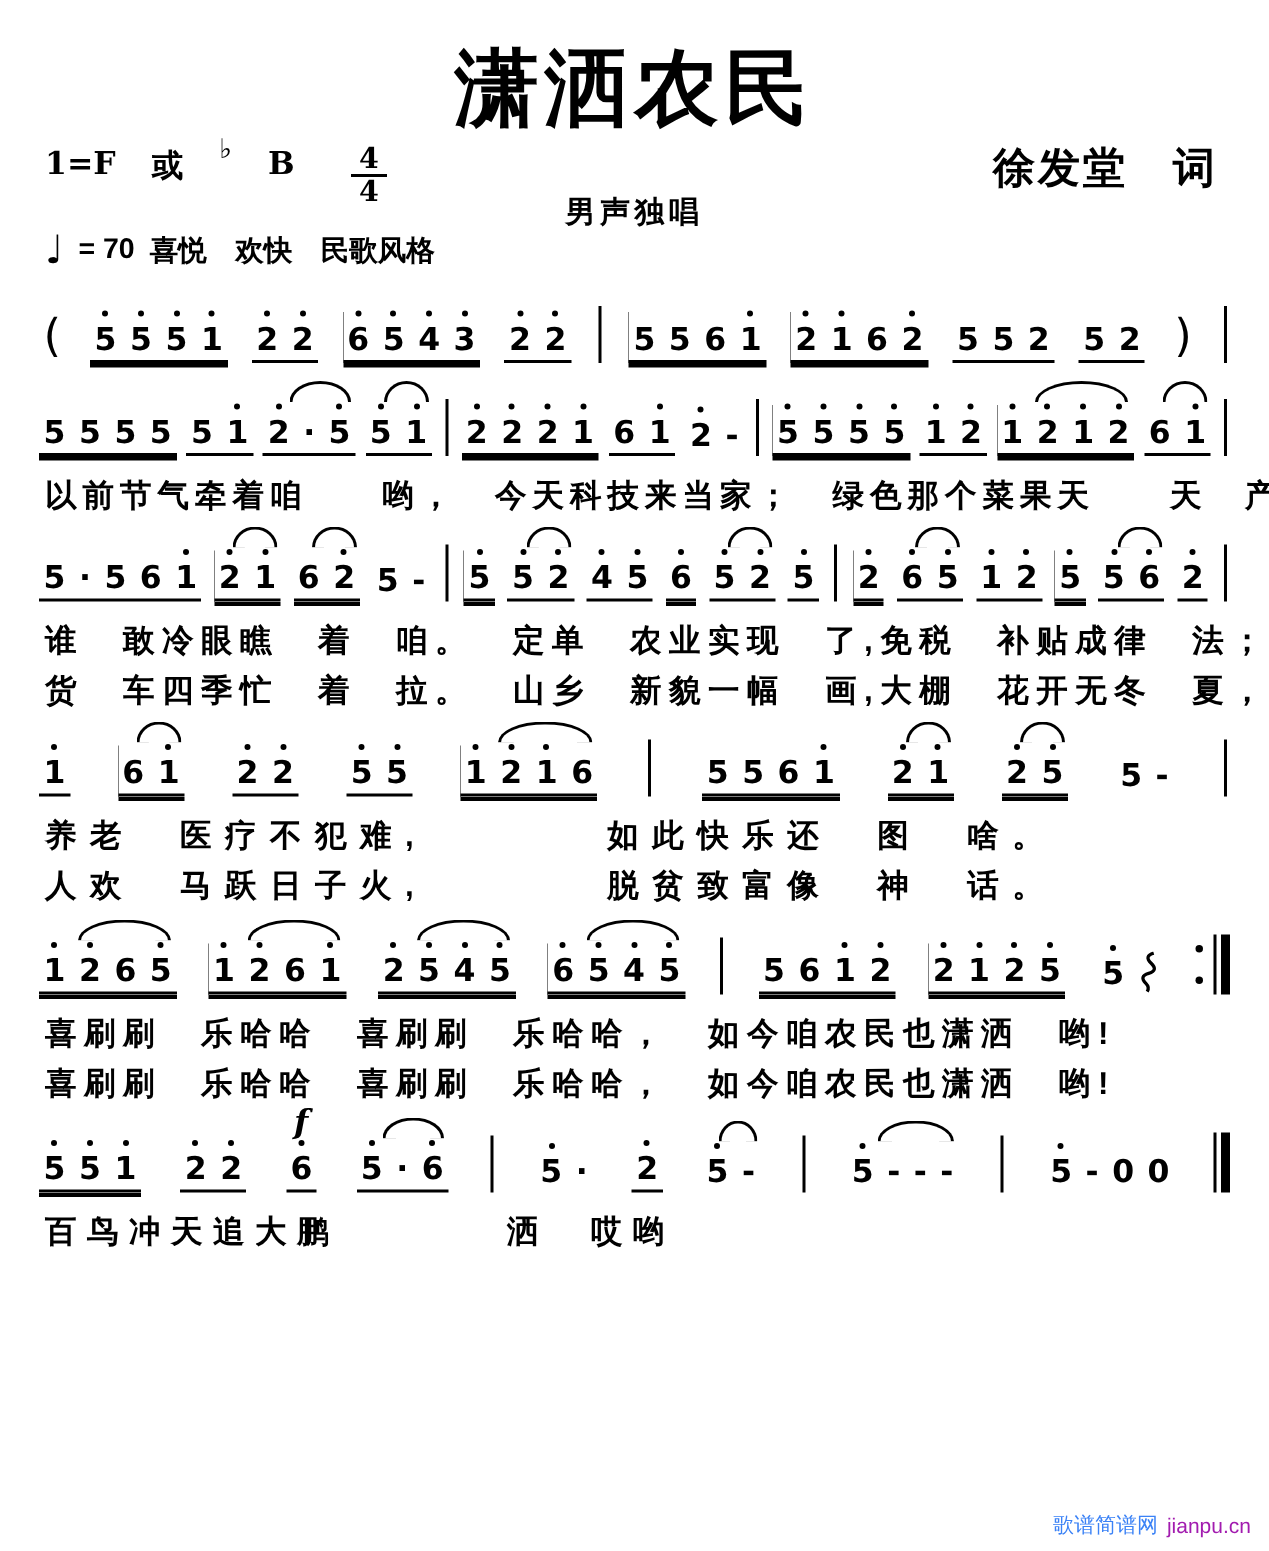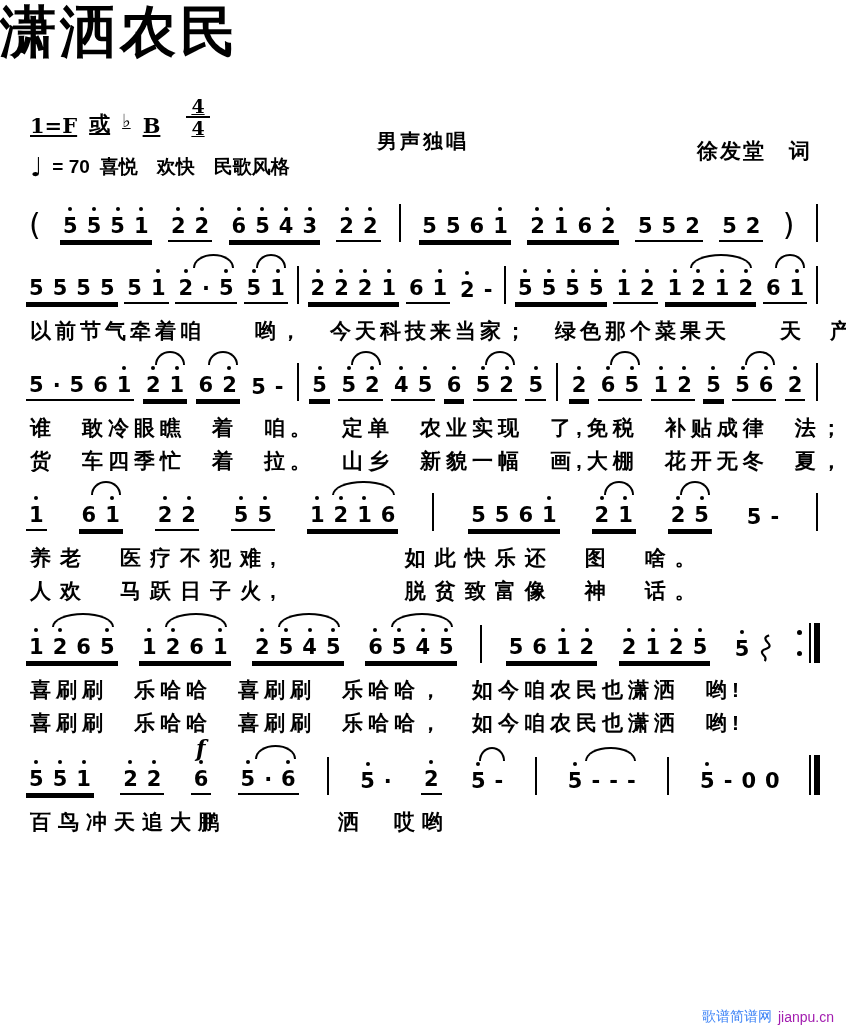--- a/index.html
+++ b/index.html
@@ -4,35 +4,35 @@
 <style>
   html,body{margin:0;padding:0;background:#e8e8e8;}
   .page{
     width:846px;height:1034px;margin:0 auto;background:#ffffff;color:#000;
     font-family:"Liberation Sans",sans-serif;
     display:flex;flex-direction:column;overflow:hidden;position:relative;
   }
   
   .header{position:relative;height:188px;flex:none;}
   .title{
-    font-size:56px;font-weight:900;letter-spacing:4px;
-    padding-top:0;line-height:64px;font-family:"DejaVu Sans",sans-serif;
+    text-align:center;font-size:56px;font-weight:900;letter-spacing:4px;
+    padding-top:28px;line-height:64px;font-family:"DejaVu Sans",sans-serif;
   }
   .subtitle{position:absolute;left:0;right:0;top:96px;text-align:center;
     font-size:20px;font-weight:700;letter-spacing:3px;margin-top:32px;}
   .keyblock{position:absolute;left:30px;top:96px;font-weight:700;}
-  .keyrow{display:flex;align-items:flex-end;gap:12px;font-size:21px;font-family:"DejaVu Serif",serif;text-decoration:underline;}
+  .keyrow{display:flex;align-items:flex-start;gap:24px;font-size:21px;font-family:"DejaVu Serif",serif;}
   .flat{font-size:18px;position:relative;top:-7px;}
   .frac{display:inline-flex;flex-direction:column;align-items:center;margin-left:14px;
     font-size:19px;line-height:20px;font-weight:700;}
   .frac .num{border-bottom:2px solid #000;padding:0 5px;}
   .temporow{display:flex;align-items:center;gap:10px;margin-top:16px;font-size:19px;font-weight:700;}
   .qnote{font-size:26px;line-height:20px;font-family:"DejaVu Sans",sans-serif;}
   .credits{position:absolute;right:34px;top:94px;text-align:right;
-    font-size:21px;font-weight:800;line-height:36px;letter-spacing:2px;margin-top:39px;}
+    font-size:28px;font-weight:800;line-height:36px;letter-spacing:2px;}
   
   .sys{
     display:flex;align-items:flex-end;justify-content:space-between;
     padding:16px 26px 8px 26px;position:relative;flex:none;
   }
   .grp{display:inline-flex;align-items:flex-end;gap:9px;padding:0 3px 1px 3px;position:relative;}
   .grp.u1,.grp.u2{border-bottom:2px solid #000;}
   .grp.u2{box-shadow:0 3px 0 #000;}
   .grp.slur::before{
     content:"";position:absolute;top:-13px;left:28%;right:4%;height:12px;

